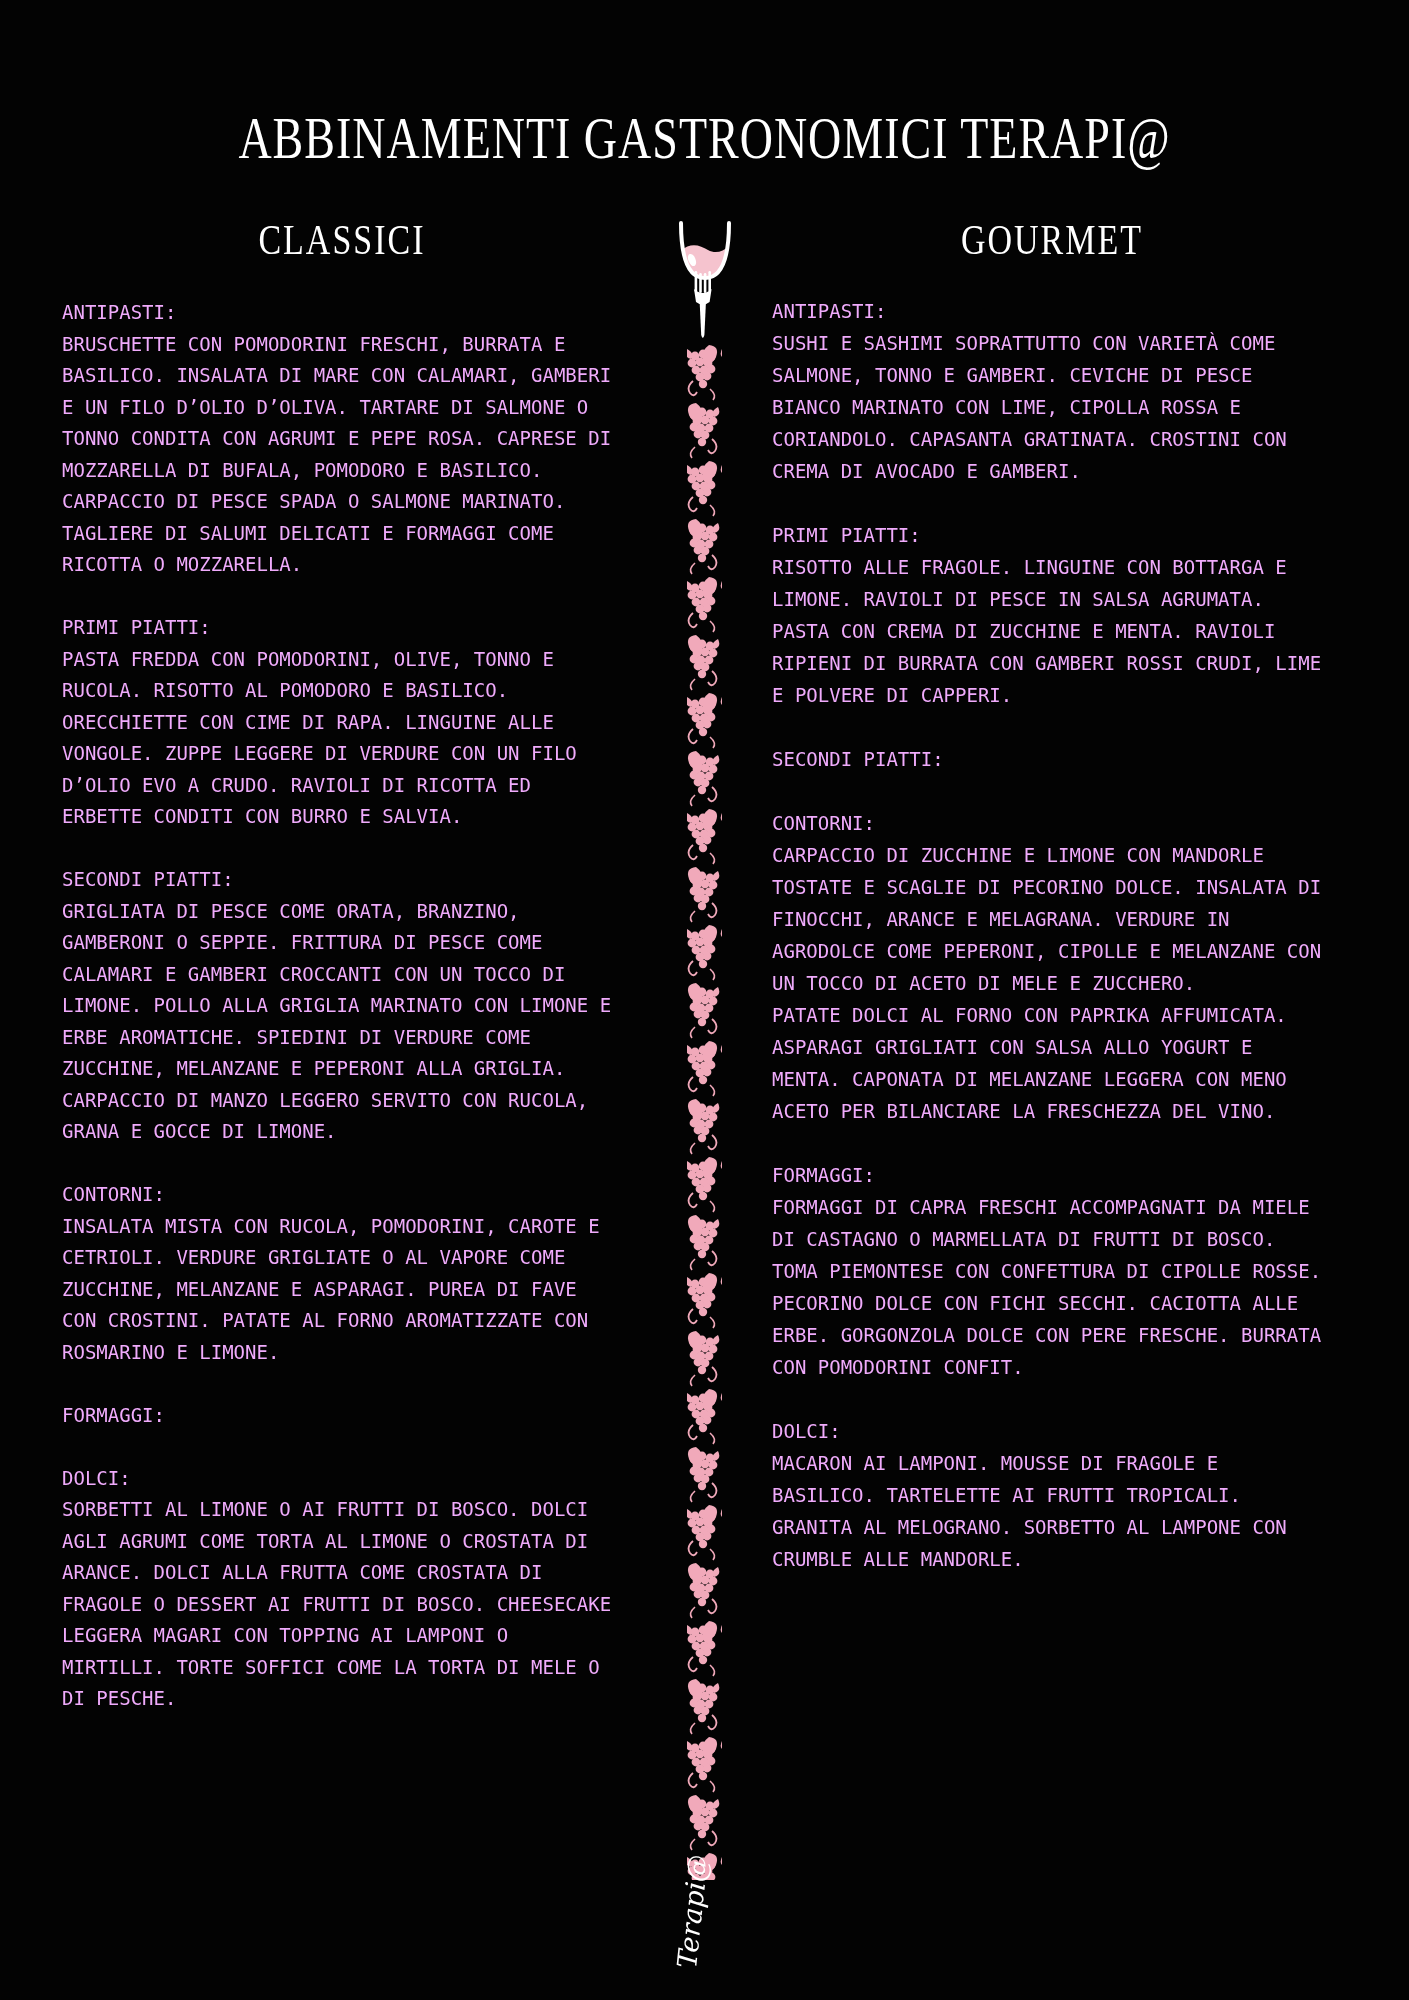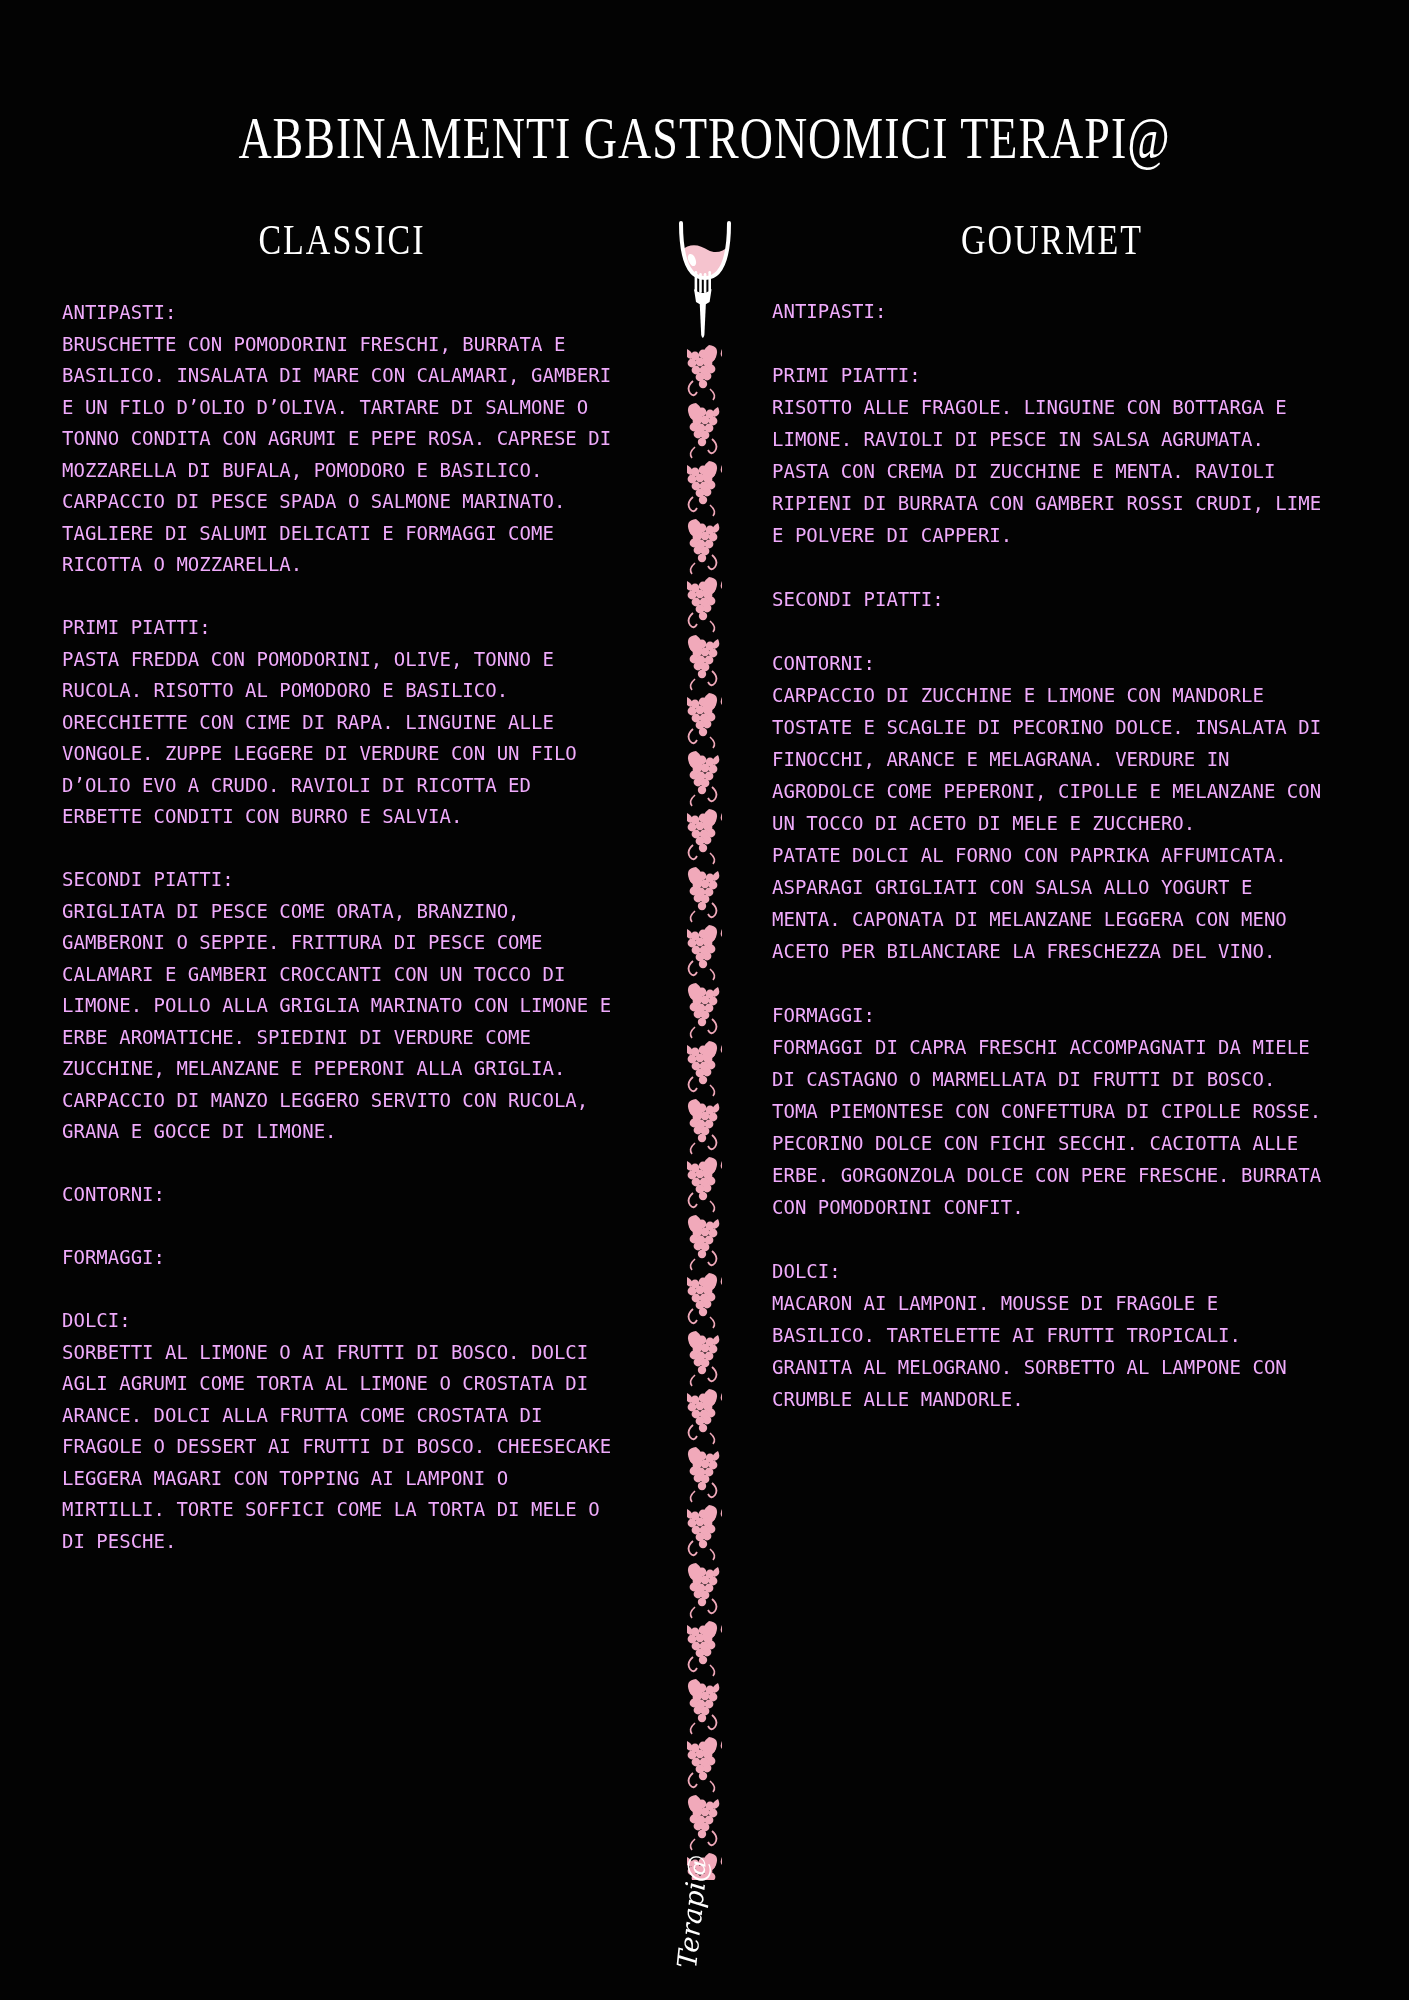--- a/index.html
+++ b/index.html
@@ -123,39 +123,49 @@
 GAMBERONI O SEPPIE. FRITTURA DI PESCE COME
 CALAMARI E GAMBERI CROCCANTI CON UN TOCCO DI
 LIMONE. POLLO ALLA GRIGLIA MARINATO CON LIMONE E
 ERBE AROMATICHE. SPIEDINI DI VERDURE COME
 ZUCCHINE, MELANZANE E PEPERONI ALLA GRIGLIA.
 CARPACCIO DI MANZO LEGGERO SERVITO CON RUCOLA,
 GRANA E GOCCE DI LIMONE.</div>
     </div>
     <div class="section">
       <div class="sec-title">CONTORNI:</div>
+      <div class="sec-lines">INSALATA MISTA CON RUCOLA, POMODORINI, CAROTE E
+CETRIOLI. VERDURE GRIGLIATE O AL VAPORE COME
+ZUCCHINE, MELANZANE E ASPARAGI. PUREA DI FAVE
+CON CROSTINI. PATATE AL FORNO AROMATIZZATE CON
+ROSMARINO E LIMONE.</div>
     </div>
     <div class="section">
       <div class="sec-title">FORMAGGI:</div>
     </div>
     <div class="section">
       <div class="sec-title">DOLCI:</div>
       <div class="sec-lines">SORBETTI AL LIMONE O AI FRUTTI DI BOSCO. DOLCI
 AGLI AGRUMI COME TORTA AL LIMONE O CROSTATA DI
 ARANCE. DOLCI ALLA FRUTTA COME CROSTATA DI
 FRAGOLE O DESSERT AI FRUTTI DI BOSCO. CHEESECAKE
 LEGGERA MAGARI CON TOPPING AI LAMPONI O
 MIRTILLI. TORTE SOFFICI COME LA TORTA DI MELE O
 DI PESCHE.</div>
     </div>
   </div>
 
   <div class="col right">
     <div class="section">
       <div class="sec-title">ANTIPASTI:</div>
+      <div class="sec-lines">SUSHI E SASHIMI SOPRATTUTTO CON VARIETÀ COME
+SALMONE, TONNO E GAMBERI. CEVICHE DI PESCE
+BIANCO MARINATO CON LIME, CIPOLLA ROSSA E
+CORIANDOLO. CAPASANTA GRATINATA. CROSTINI CON
+CREMA DI AVOCADO E GAMBERI.</div>
     </div>
     <div class="section">
       <div class="sec-title">PRIMI PIATTI:</div>
       <div class="sec-lines">RISOTTO ALLE FRAGOLE. LINGUINE CON BOTTARGA E
 LIMONE. RAVIOLI DI PESCE IN SALSA AGRUMATA.
 PASTA CON CREMA DI ZUCCHINE E MENTA. RAVIOLI
 RIPIENI DI BURRATA CON GAMBERI ROSSI CRUDI, LIME
 E POLVERE DI CAPPERI.</div>
     </div>
     <div class="section">

